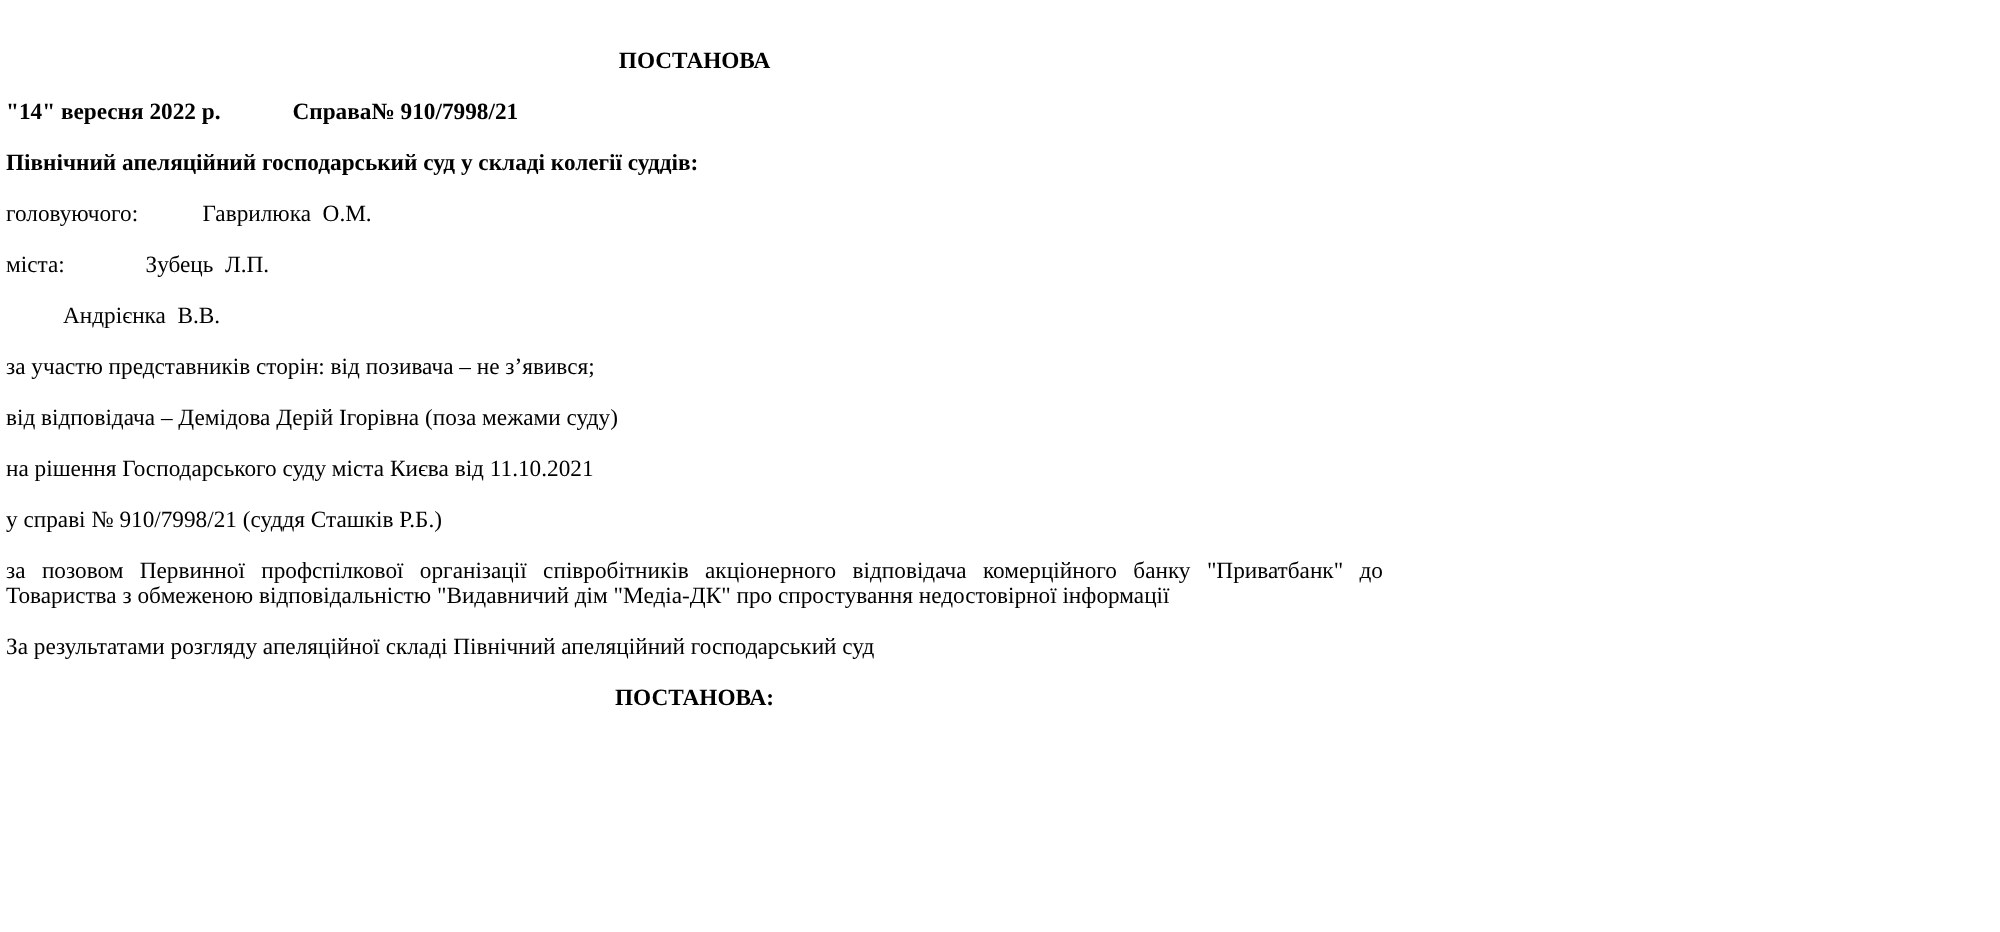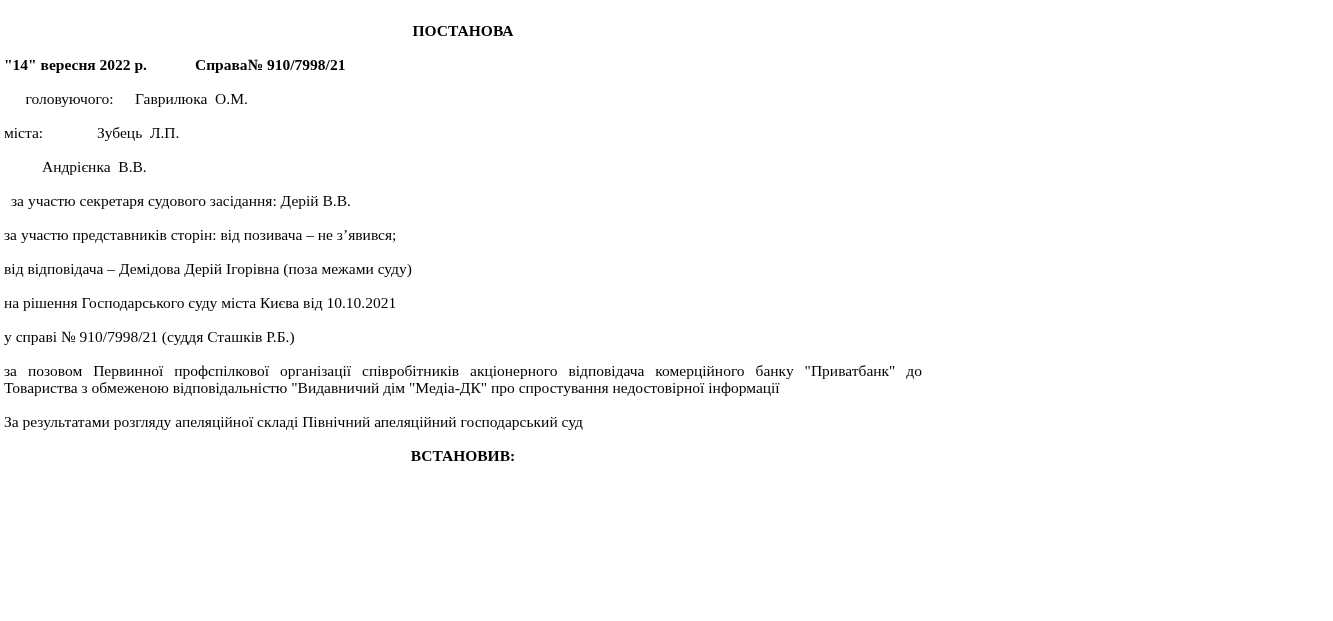--- a/index.html
+++ b/index.html
@@ -12,68 +12,68 @@
     height: 621px;
     overflow: hidden;
     font-family: "Liberation Serif", "DejaVu Serif", serif;
     font-size: 15.5px;
     line-height: 17px;
     color: #000000;
   }
   .doc {
     box-sizing: border-box;
     width: 922px;
-    padding: 22px 0 0 4px;
+    padding: 32px 0 0 4px;
   }
   .doc p {
     margin: 0 0 17px 0;
   }
   .center { text-align: center; }
   .bold   { font-weight: bold; }
   .just   { text-align: justify; }
   .indent-sm { padding-left: 7px; }
 
   
   .date-cell {
     display: inline-block;
     width: 191px;
   }
 
   
-  .judge-label-0 { display: inline-block; width: 131px; text-align: center; }
+  .judge-label-0 { display: inline-block; width: 131px; }
   .judge-label-1 { display: inline-block; width: 93px; }
   .judge-name-2  { margin-left: 38px; }
 </style>
 </head>
 <body>
 
 <div class="doc">
 
   <p class="center bold">ПОСТАНОВА</p>
 
 
   <p class="bold"><span class="date-cell">"14" вересня 2022 р.</span><span>Справа№ 910/7998/21</span></p>
 
+  <p class="bold">Північний апеляційний господарський суд у складі колегії суддів:</p>
 
   <p><span class="judge-label-0">головуючого:</span><span>Гаврилюка&nbsp; О.М.</span></p>
 
   <p><span class="judge-label-1">міста:</span><span>Зубець&nbsp; Л.П.</span></p>
 
   <p><span class="judge-name-2">Андрієнка&nbsp; В.В.</span></p>
 
-  <p class="indent-sm">за участю секретаря судового засідання: Дерій В.В.</p>
 
   <p>за участю представників сторін: від позивача – не з’явився;</p>
 
   <p>від відповідача – Демідова Дерій Ігорівна (поза межами суду)</p>
 
 
-  <p>на рішення Господарського суду міста Києва від 10.10.2021</p>
+  <p>на рішення Господарського суду міста Києва від 11.10.2021</p>
 
   <p>у справі № 910/7998/21 (суддя Сташків Р.Б.)</p>
 
   <p class="just">за позовом Первинної профспілкової організації співробітників акціонерного відповідача комерційного банку "Приватбанк" до Товариства з обмеженою відповідальністю "Видавничий дім "Медіа-ДК" про спростування недостовірної інформації</p>
 
   <p>За результатами розгляду апеляційної складі Північний апеляційний господарський суд</p>
 
-  <p class="center bold">ВСТАНОВИВ:</p>
+  <p class="center bold">ПОСТАНОВА:</p>
 
 </div>
 
 </body></html>

